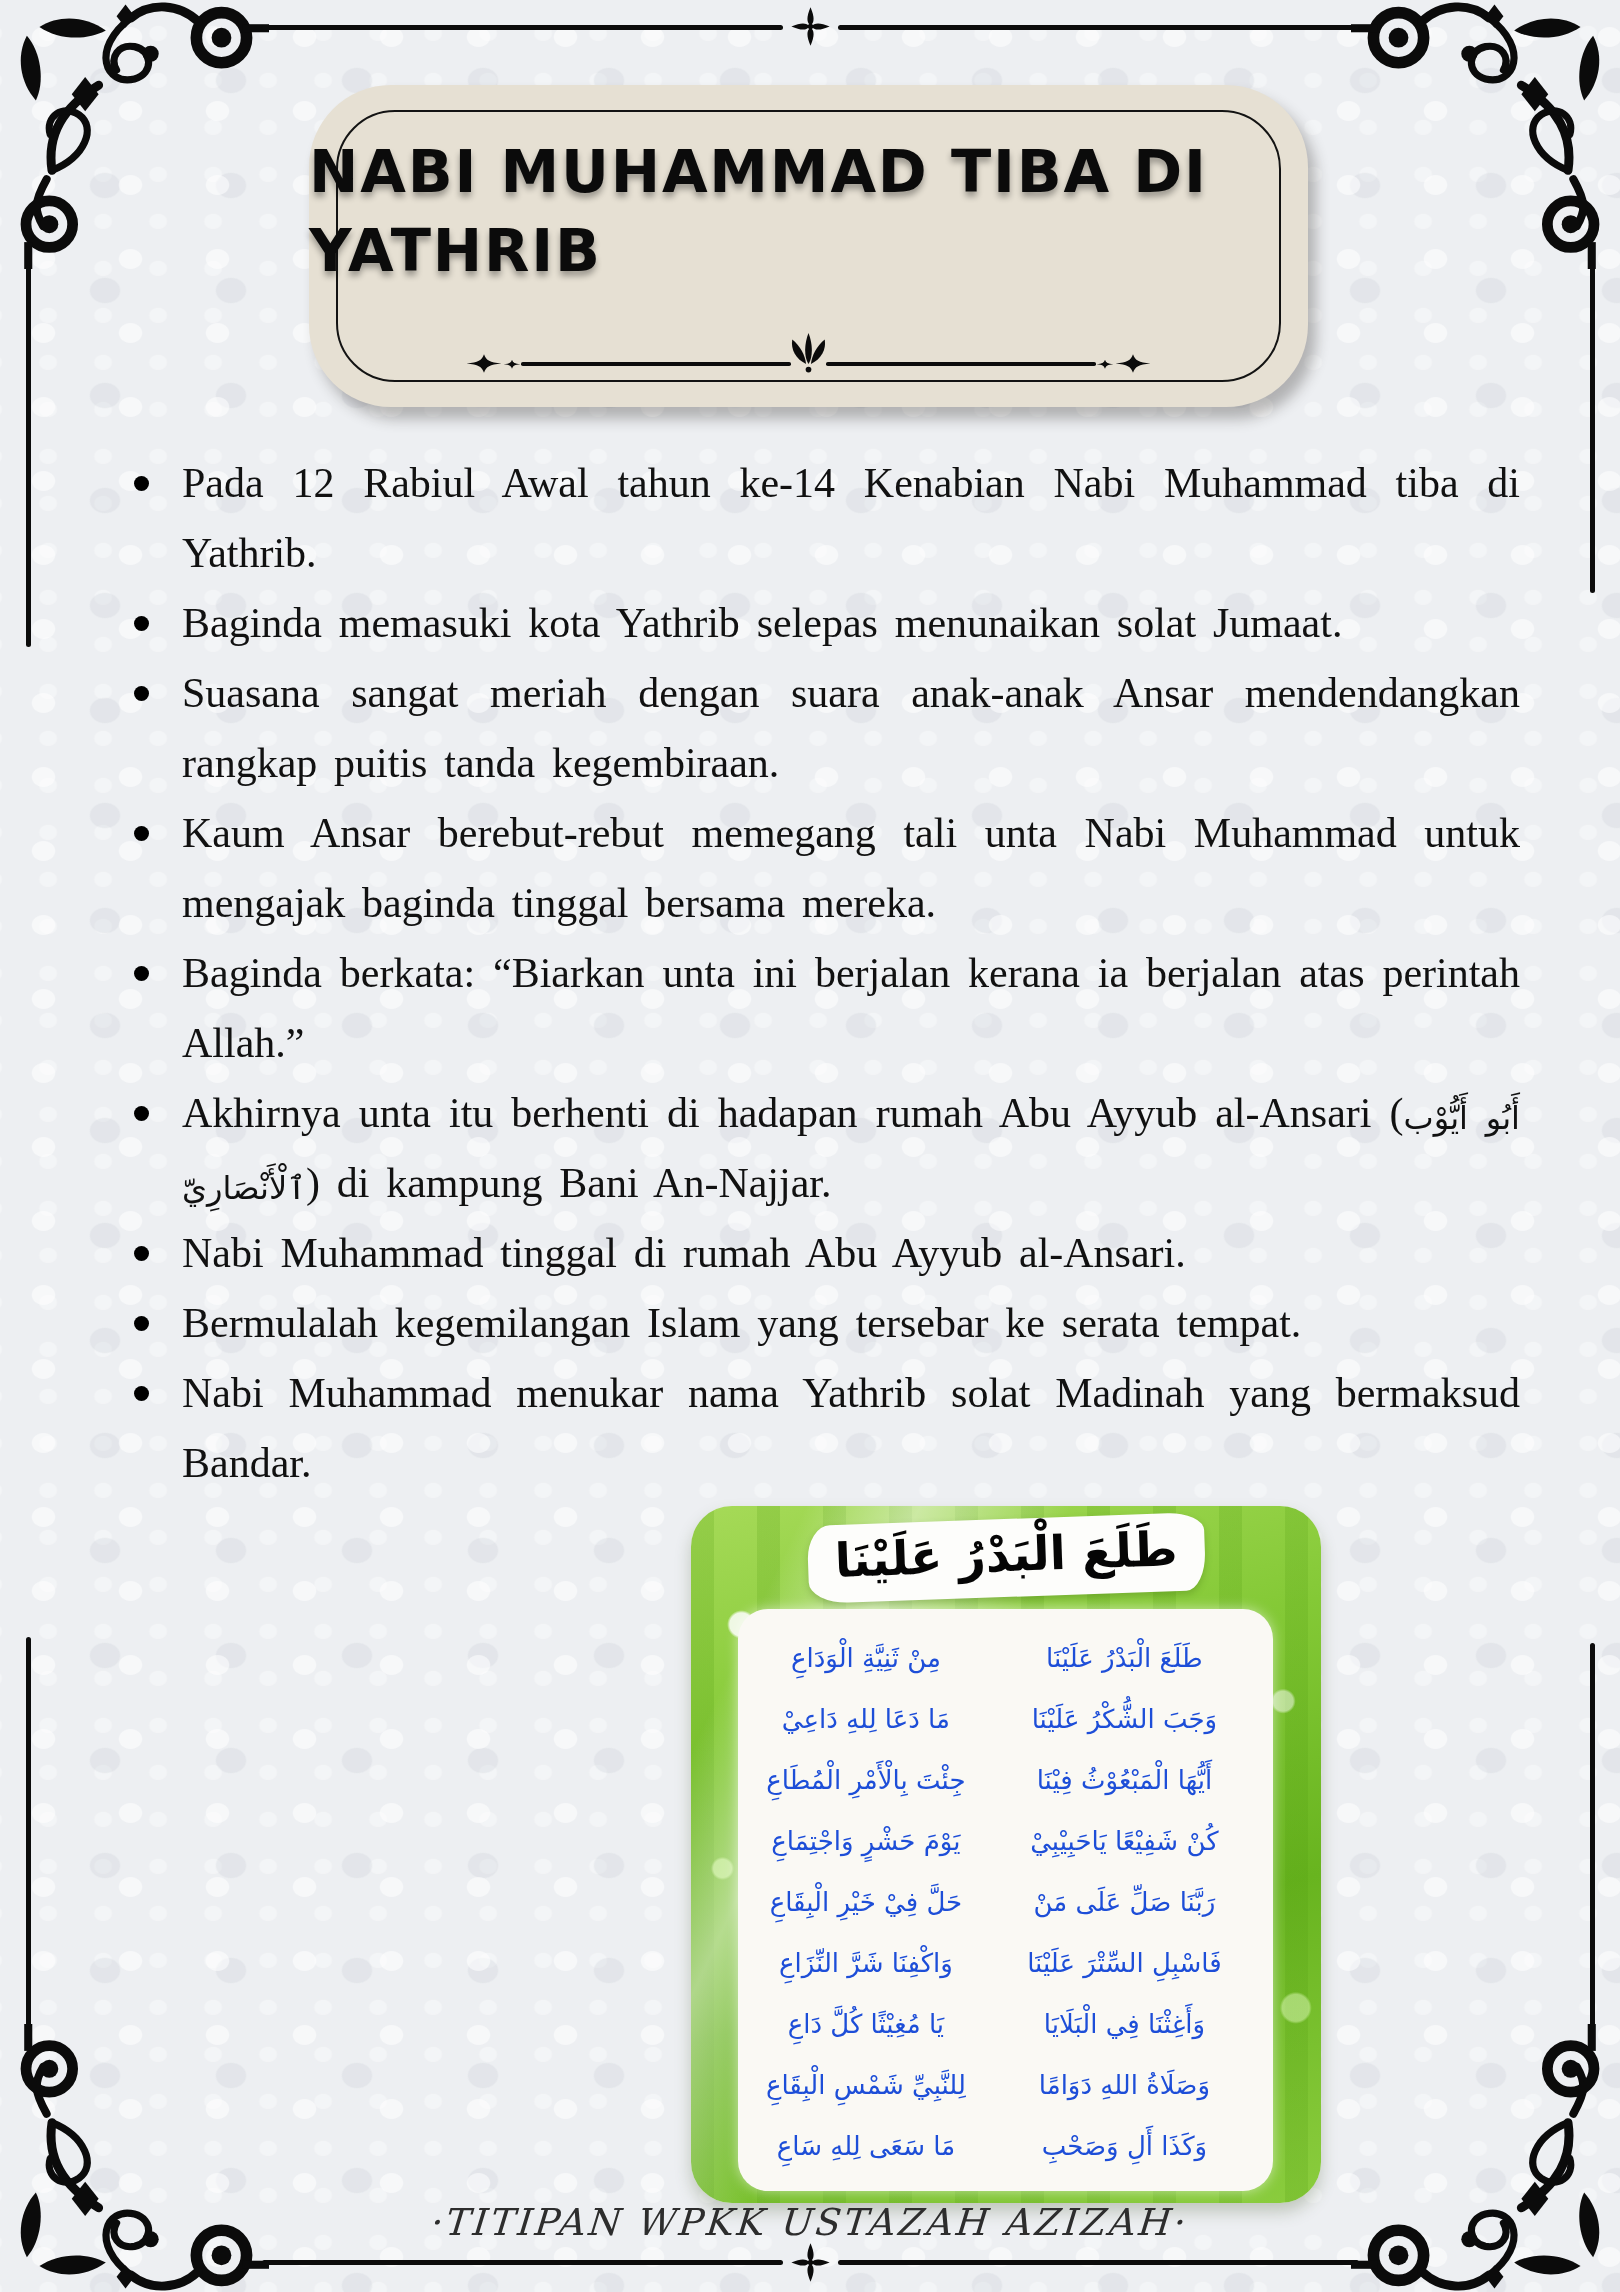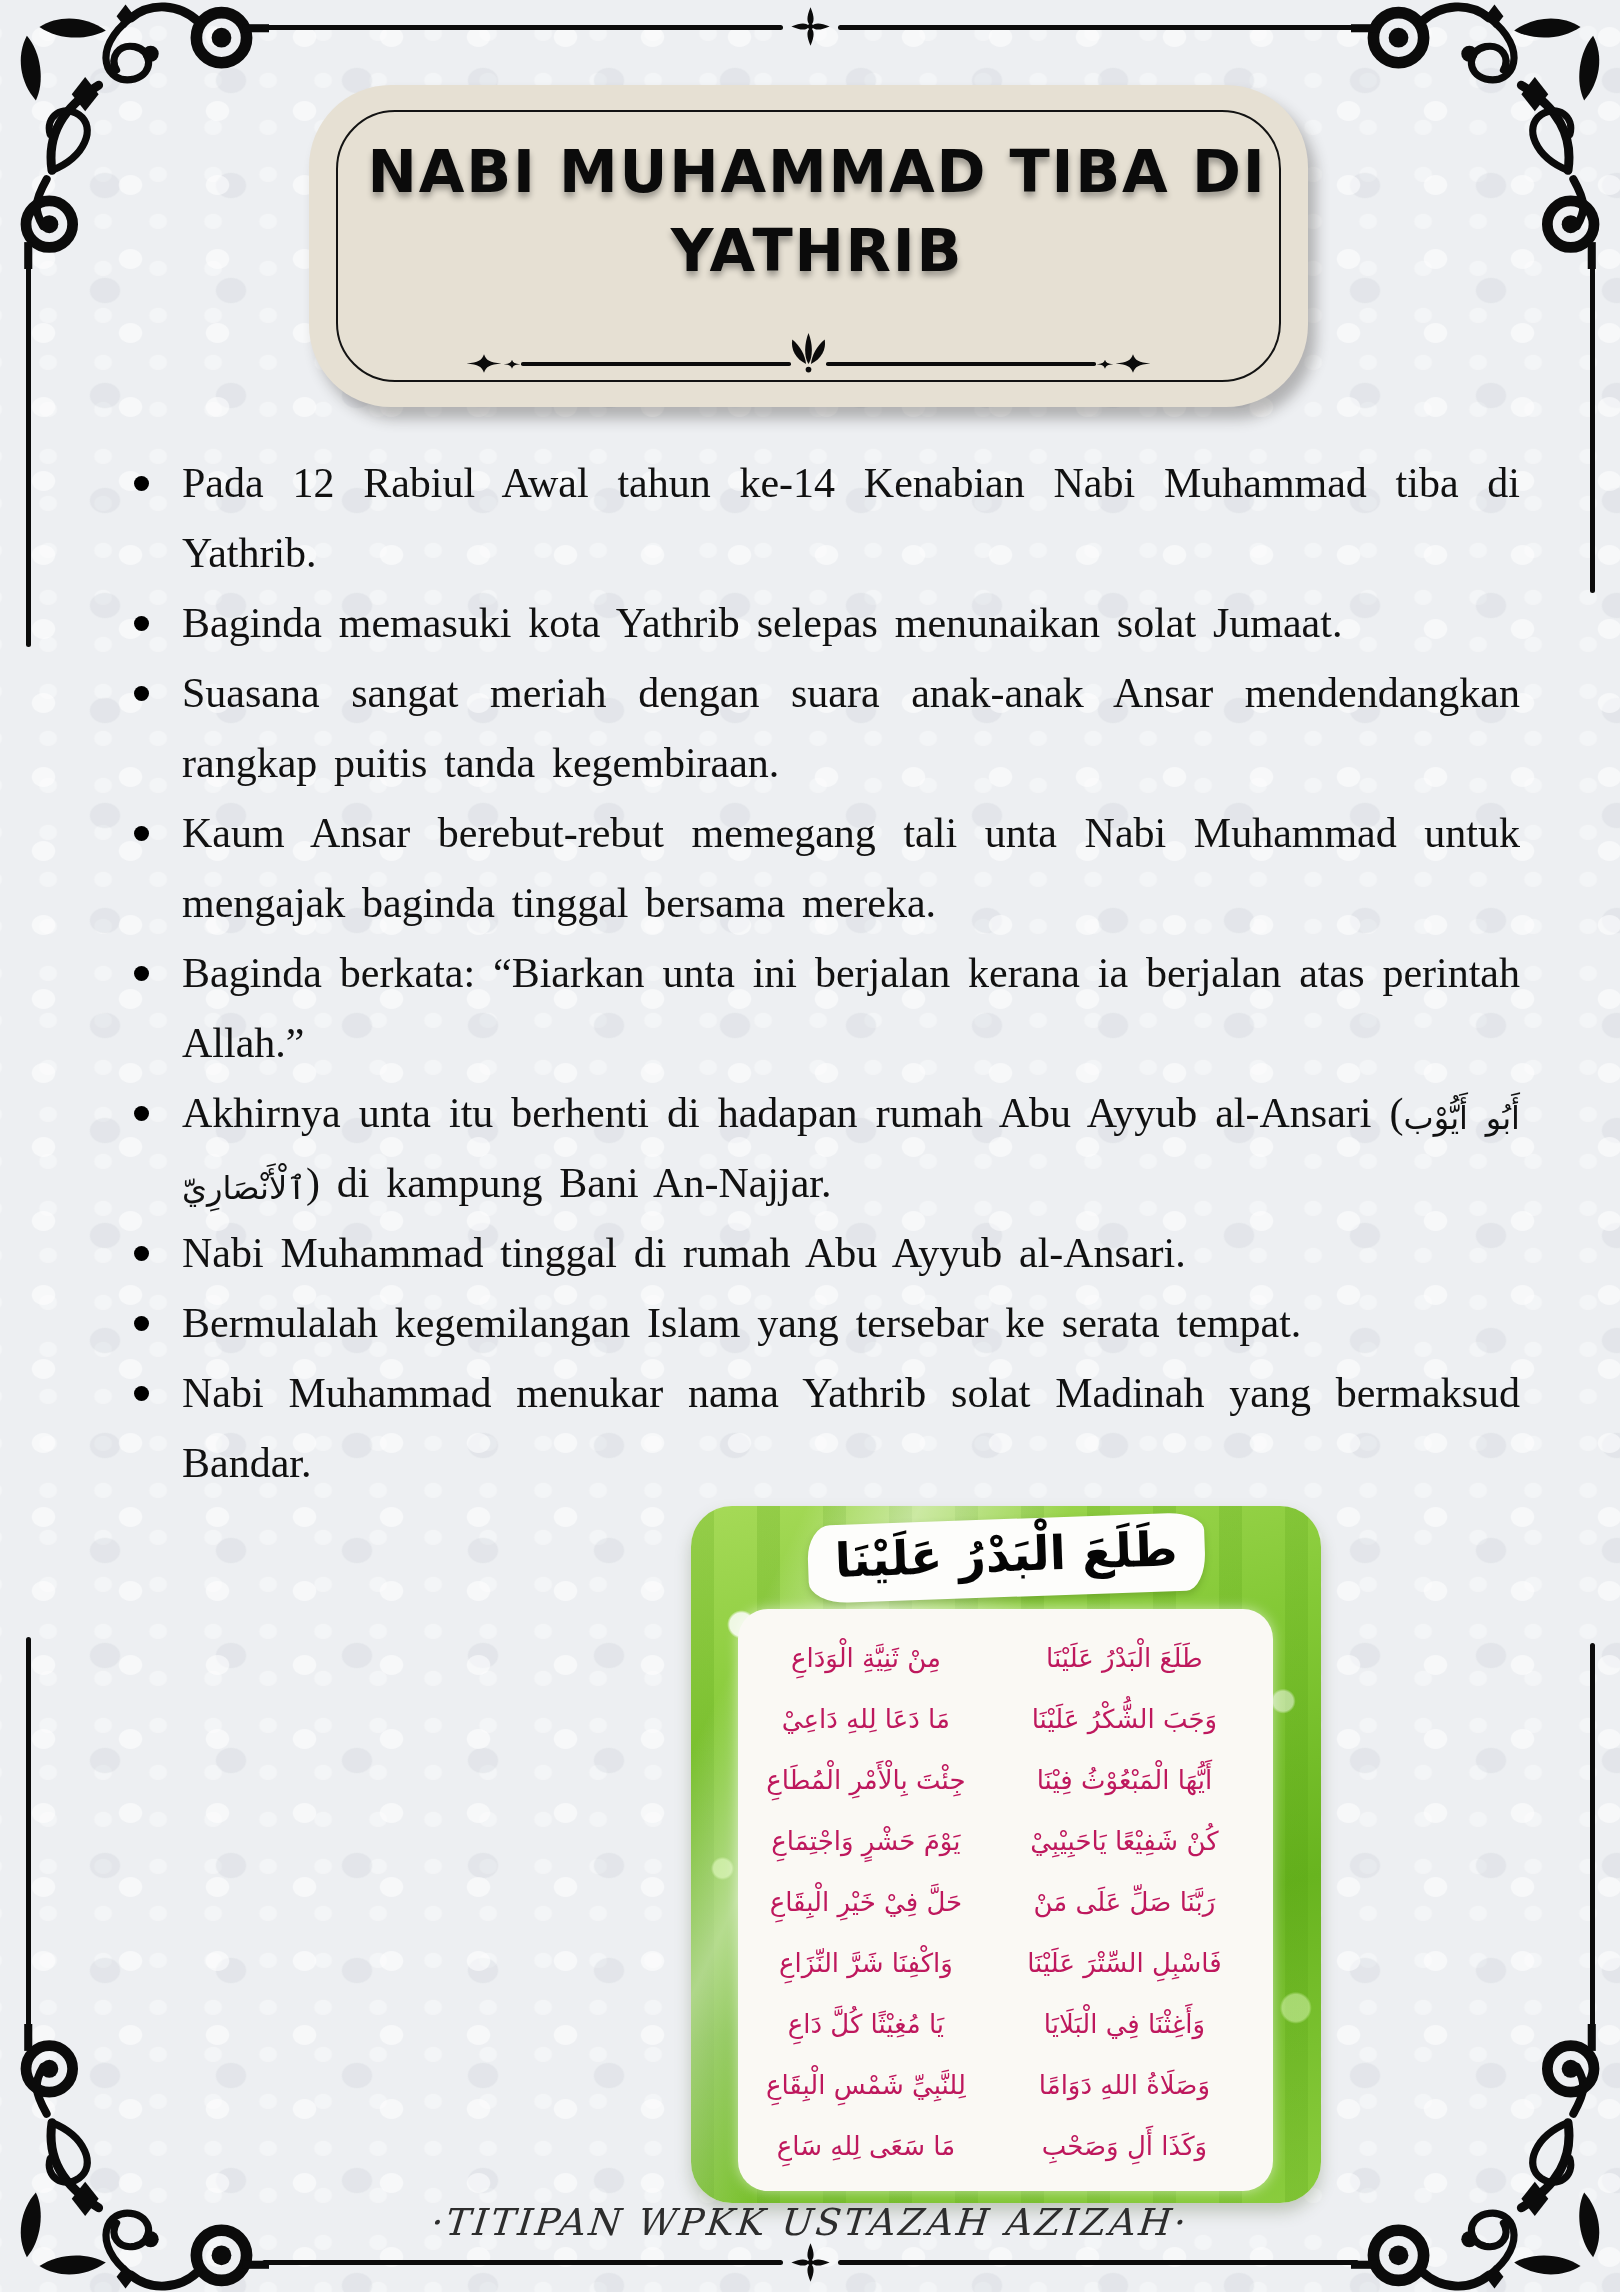--- a/index.html
+++ b/index.html
@@ -31,24 +31,24 @@
     position:absolute; left:309px; top:85px; width:999px; height:322px;
     background:#e6e0d3; border-radius:82px;
     box-shadow:8px 11.6px 14.3px rgba(40,38,34,.30);
   }
   .banner-border{
     position:absolute; left:27px; right:27px; top:25px; bottom:25px;
     border:2.7px solid #131313; border-radius:59px; pointer-events:none;
   }
   .banner-title{
     position:absolute; left:0; right:0; top:47px;
-    text-align:center;
+    text-align:left;
     font-family:"DejaVu Sans", sans-serif;
     font-weight:bold; font-size:59px; line-height:79px; letter-spacing:1.8px;
-    color:#0b0b0b; text-shadow:0 5.4px 6.3px rgba(0,0,0,.33);margin-left:17px;
+    color:#0b0b0b; text-shadow:0 5.4px 6.3px rgba(0,0,0,.33);
   }
   .banner-divider{
     position:absolute; left:0; right:0; bottom:19.7px; height:47px;
     display:flex; align-items:center; justify-content:center;
   }
   .div-line{width:270px;height:3.6px;background:#0c0c0c;border-radius:1.8px;}
   .spark-big{width:38px;height:23px;}
   .spark-small{width:18px;height:12.5px;}
   .leaf3{width:39px;height:47px;margin:0 -1.8px 23px -1.8px;}
 
@@ -103,21 +103,21 @@
     direction:rtl;
   }
   .card-panel{
     position:absolute; left:47px; top:103px; width:535px; height:582px;
     background:#faf9f4; border-radius:30px;
     box-shadow:0 0 12.5px rgba(255,255,255,.55);
   }
   .verses{position:absolute; inset:18px 9px 9px 9px;}
   .verse-row{display:flex; height:61px; align-items:center;}
   .verse-cell{
-    font-family:"DejaVu Sans", sans-serif; font-size:26px; color:#be185d;
+    font-family:"DejaVu Sans", sans-serif; font-size:26px; color:#1d4ed8;
     direction:rtl; unicode-bidi:isolate; text-align:center;
   }
   .verse-cell.second{width:46%;}
   .verse-cell.first{width:54%;}
 
   
   .footer{
     position:absolute; left:0; right:0; top:2201px; text-align:center;
     font-family:"DejaVu Serif", serif; font-style:italic;
     font-size:37px; letter-spacing:2.7px; color:#2d2d2d;

